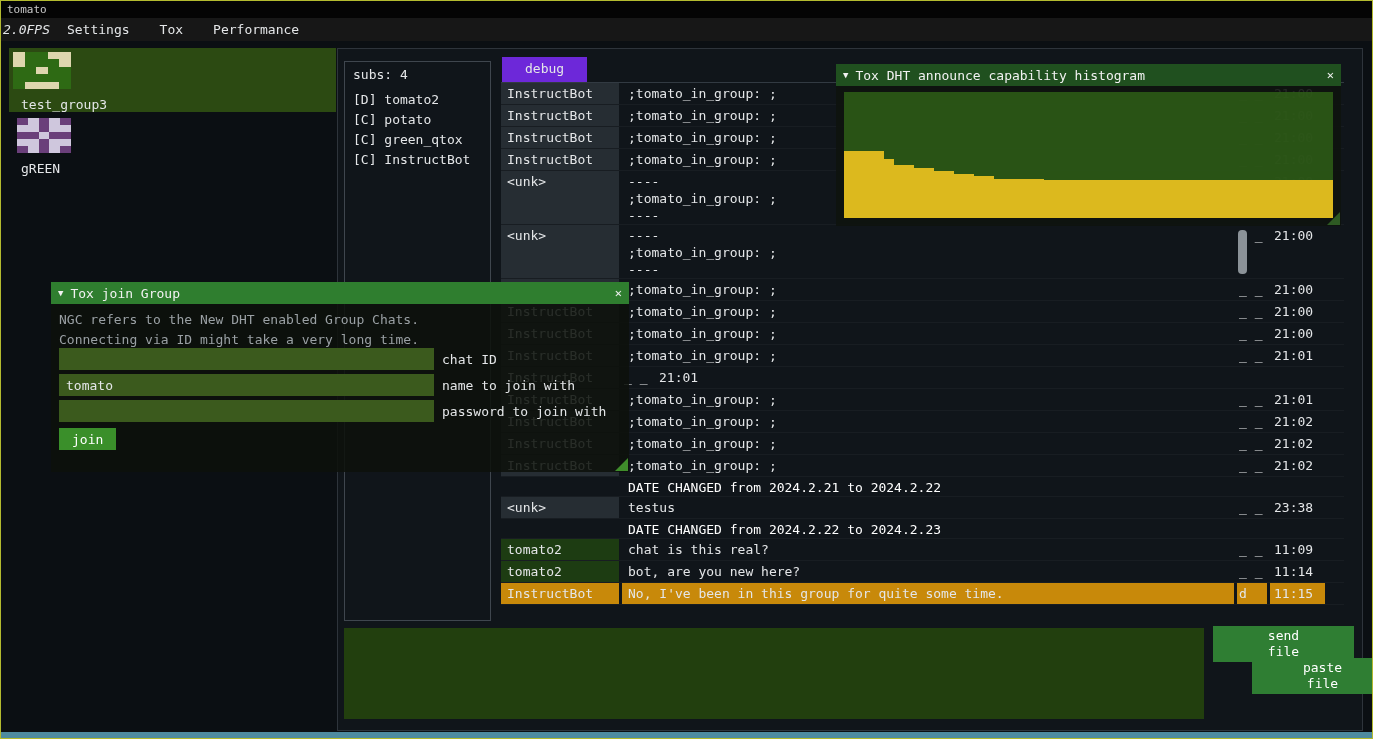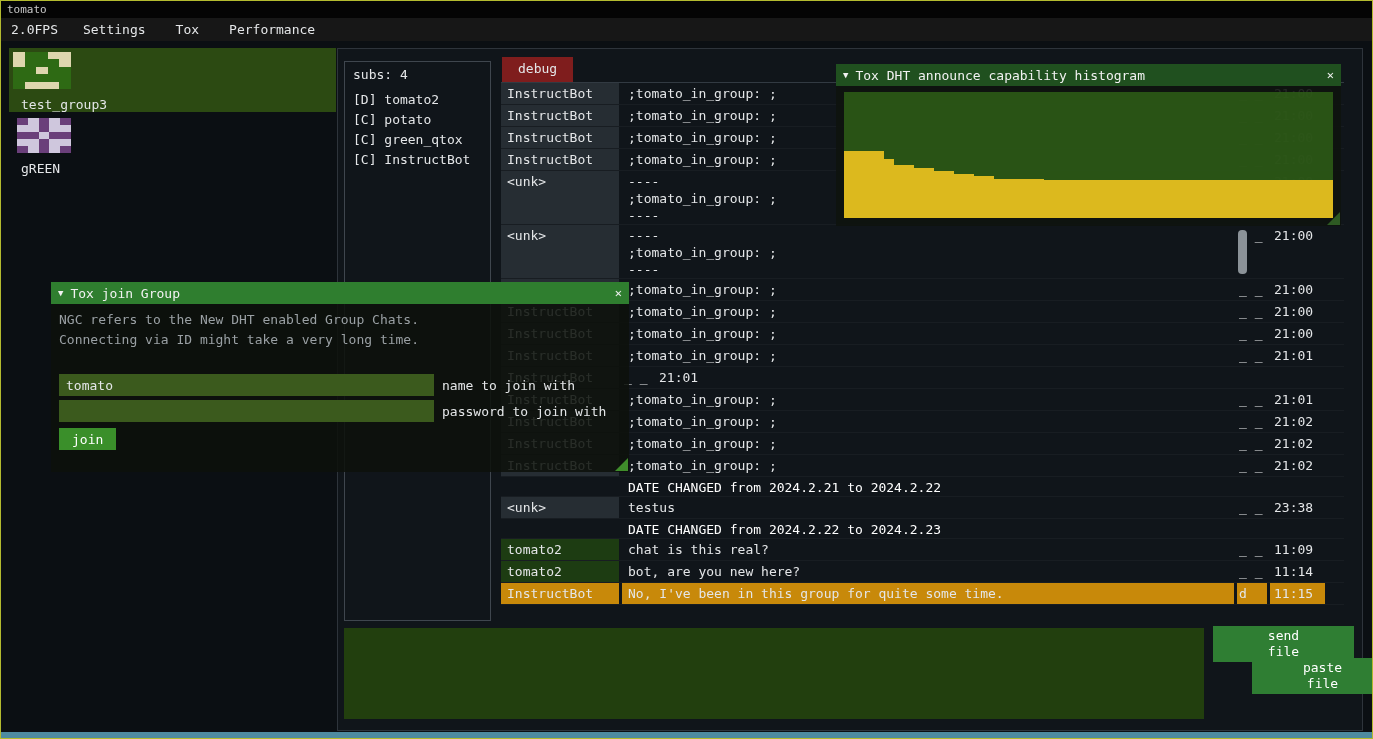--- a/index.html
+++ b/index.html
@@ -10,42 +10,42 @@
     font-family:"DejaVu Sans Mono", monospace;
     font-size:13px;
     color:#e4e6e8;
     border:1px solid #b3ba2f;
   }
   
   .titlebar { position:absolute; left:0; top:0; width:100%; height:17px; background:#040404;
               display:flex; align-items:center; padding:0 6px; font-size:11px; color:#c9c9c9; }
   .menubar { position:absolute; left:0; top:17px; width:100%; height:23px; background:#171717;
              display:flex; align-items:center; }
-  .menubar .fps { padding:0 10px; }
+  .menubar .fps { padding:0 2px;font-style:italic; }
   .menubar .mitem { padding:0 15px; cursor:default; }
   .bottomedge { position:absolute; left:0; bottom:0; width:100%; height:6px; background:#4e8ba0; z-index:40; }
 
   
   .contact { position:absolute; left:8px; width:327px; display:flex; align-items:flex-start;flex-direction:column; }
   .contact.c0 { top:47px; height:64px; background:#2c4a12; }
   .contact.c1 { top:113px; height:62px; }
   .avatar { display:grid; grid-template-columns:repeat(5,1fr); grid-template-rows:repeat(5,1fr);
             width:58px; height:56px; margin:4px 0 0 4px; }
   .contact.c1 .avatar { width:54px; height:54px; margin-left:8px; }
   .contact .clabel { margin:8px 0 0 12px; }
 
   
   .mainwin { position:absolute; left:336px; top:47px; width:1026px; height:683px;
              background:#10151a; border:1px solid #2e343b; }
   .subs { position:absolute; left:343px; top:60px; width:147px; height:560px;
           border:1px solid #3f464e; padding:5px 8px; background:#10151a; }
   .subs-title { margin-bottom:8px; }
   .member { height:20px; line-height:20px; white-space:nowrap; }
-  .tab { position:absolute; left:501px; top:56px; height:25px; background:#7f1d1d;
-         padding:4px 16px; }
+  .tab { position:absolute; left:501px; top:56px; height:25px; background:#6d28d9;
+         padding:4px 23px; }
   .tabline { position:absolute; left:500px; top:81px; width:843px; height:1px; background:#323a42; }
 
   
   .chat { position:absolute; left:500px; top:82px; width:843px; height:524px; overflow:hidden; }
   .crow { display:flex; align-items:stretch; height:22px; overflow:hidden;
           border-bottom:1px solid #181d22; }
   .crow.multi { height:54px; }
   .crow.s-date { height:20px; color:#ffffff; }
   .cn { width:118px; margin-right:3px; padding:2px 6px; line-height:17px; overflow:hidden; flex:none; }
   .cm { width:612px; margin-right:3px; padding:2px 6px; line-height:17px; white-space:pre-line; overflow:hidden; flex:none; }
@@ -393,20 +393,24 @@
 
 <div class="jwin">
   <div class="wtitle">
     <span class="collapse">▼</span>
     <span>Tox join Group</span>
     <span class="wclose">✕</span>
   </div>
   <div class="jbody">
     <div class="info i1">Connecting via ID might take a very long time.</div>
     <div class="info i0">NGC refers to the New DHT enabled Group Chats.</div>
+    <div class="frow f0">
+      <input class="jfield" value="" style="">
+      <span class="flabel">chat ID</span>
+    </div>
     <div class="frow f1">
       <input class="jfield" value="tomato" style="">
       <span class="flabel">name to join with</span>
     </div>
     <div class="frow f2">
       <input class="jfield" value="" style="">
       <span class="flabel">password to join with</span>
     </div>
     <button class="joinbtn">join</button>
   </div>

